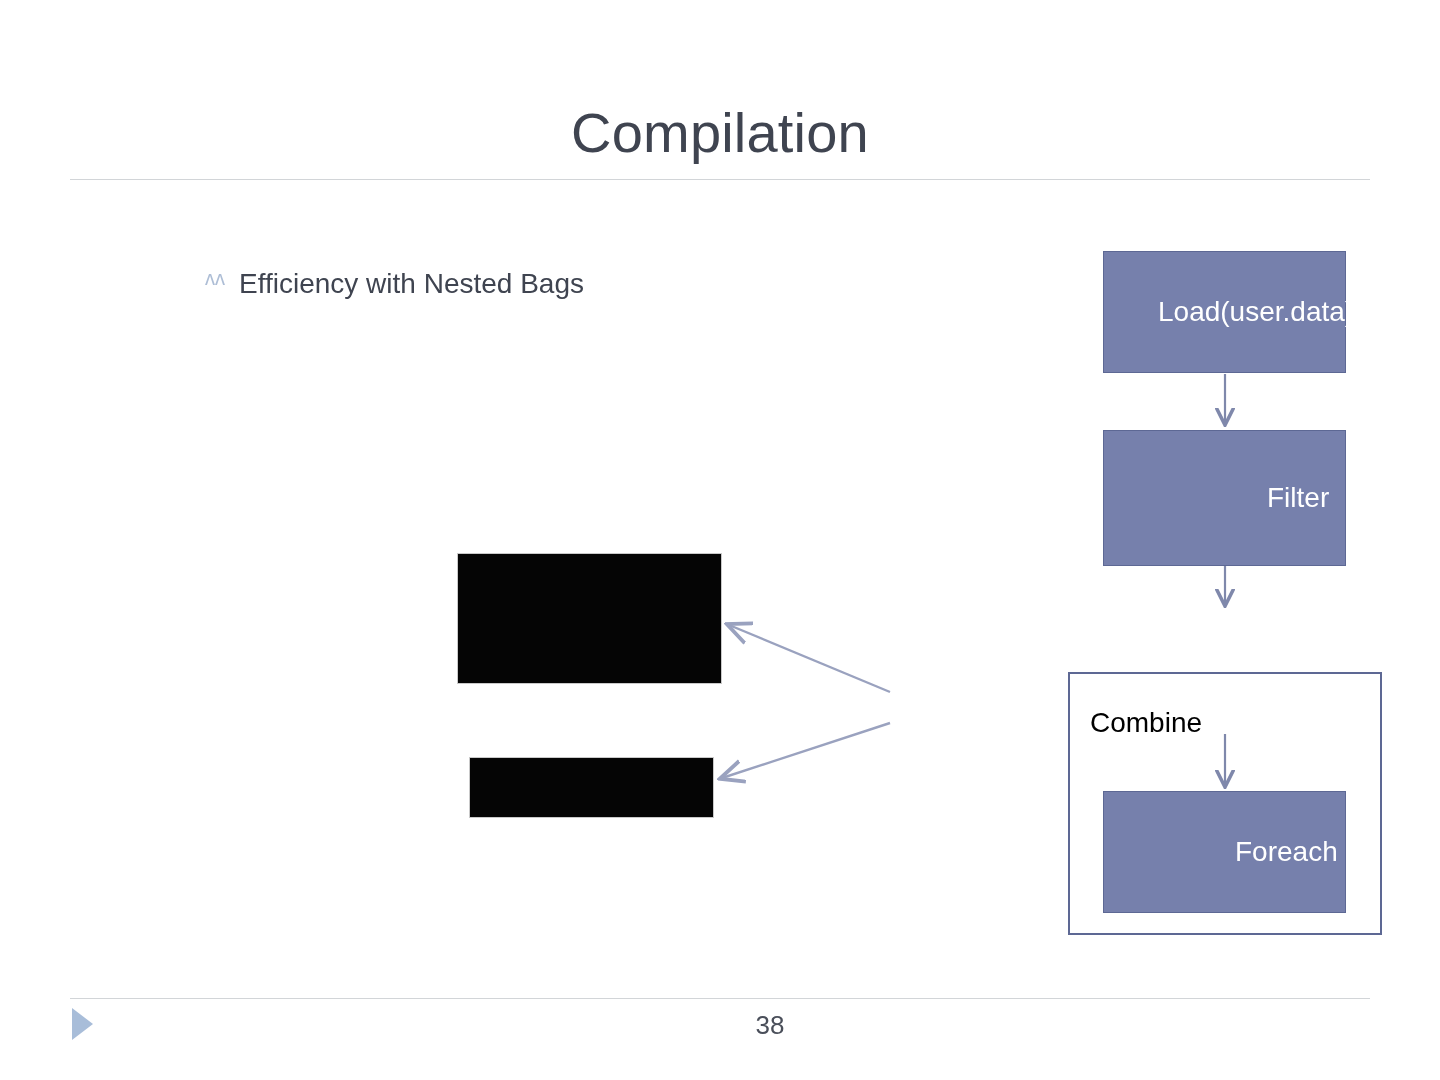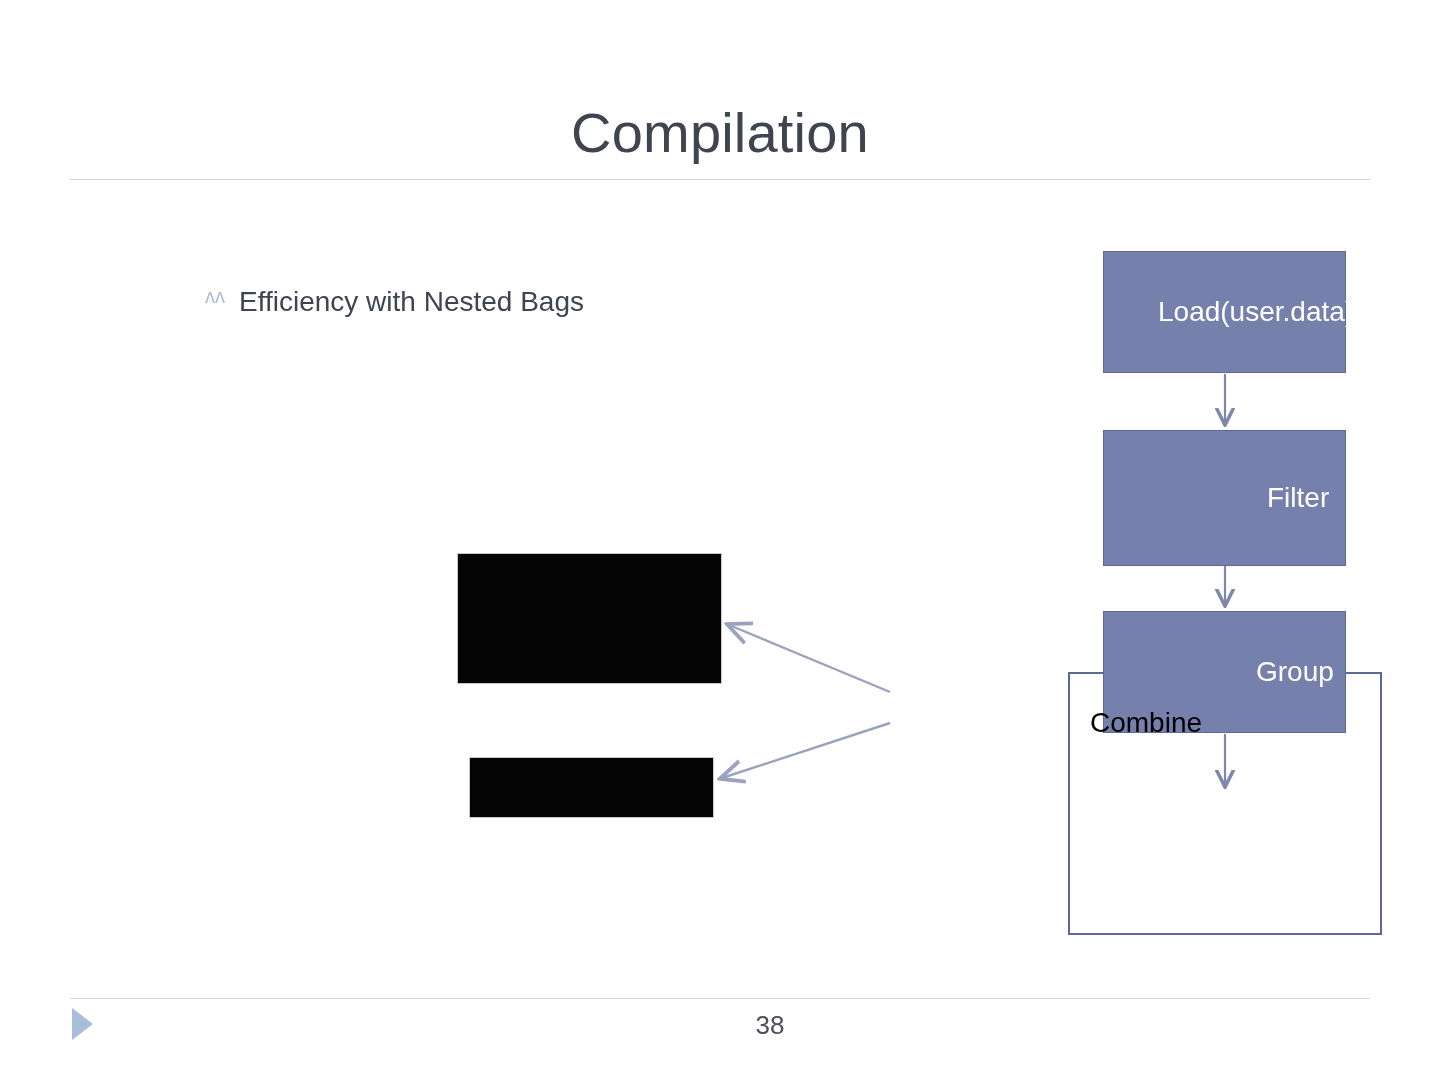--- a/index.html
+++ b/index.html
@@ -40,21 +40,20 @@
     background: #d2d5d8;
   }
 
   
   .bullet-row {
     position: absolute;
     left: 205px;
     top: 268px;
     display: flex;
     align-items: center;
-    margin-top: 18px;
   }
   .bullet-glyph {
     width: 34px;
     font-size: 20px;
     line-height: 1;
     color: #aebed6;
     font-family: "Liberation Sans", sans-serif;
     transform: translateY(-6px);
   }
   .bullet-text {
@@ -203,22 +202,22 @@
     <line x1="890" y1="692" x2="729" y2="625" stroke="#9aa2bf" stroke-width="2.4" marker-end="url(#ah2)"></line>
     <line x1="890" y1="723" x2="722" y2="778" stroke="#9aa2bf" stroke-width="2.4" marker-end="url(#ah2)"></line>
   </svg>
 
   <div class="flow-box flow-load">
     <span class="flow-label">Load(user.data)</span>
   </div>
   <div class="flow-box flow-filter">
     <span class="flow-label">Filter</span>
   </div>
-  <div class="flow-box flow-group">
-    <span class="flow-label">Group</span>
+  <div class="flow-box flow-foreach">
+    <span class="flow-label">Foreach</span>
   </div>
 
   <div class="combine-label">Combine</div>
 
   <div class="footer-rule"></div>
   <div class="footer-triangle"></div>
   <div class="page-number">38</div>
 
 </div>
 

